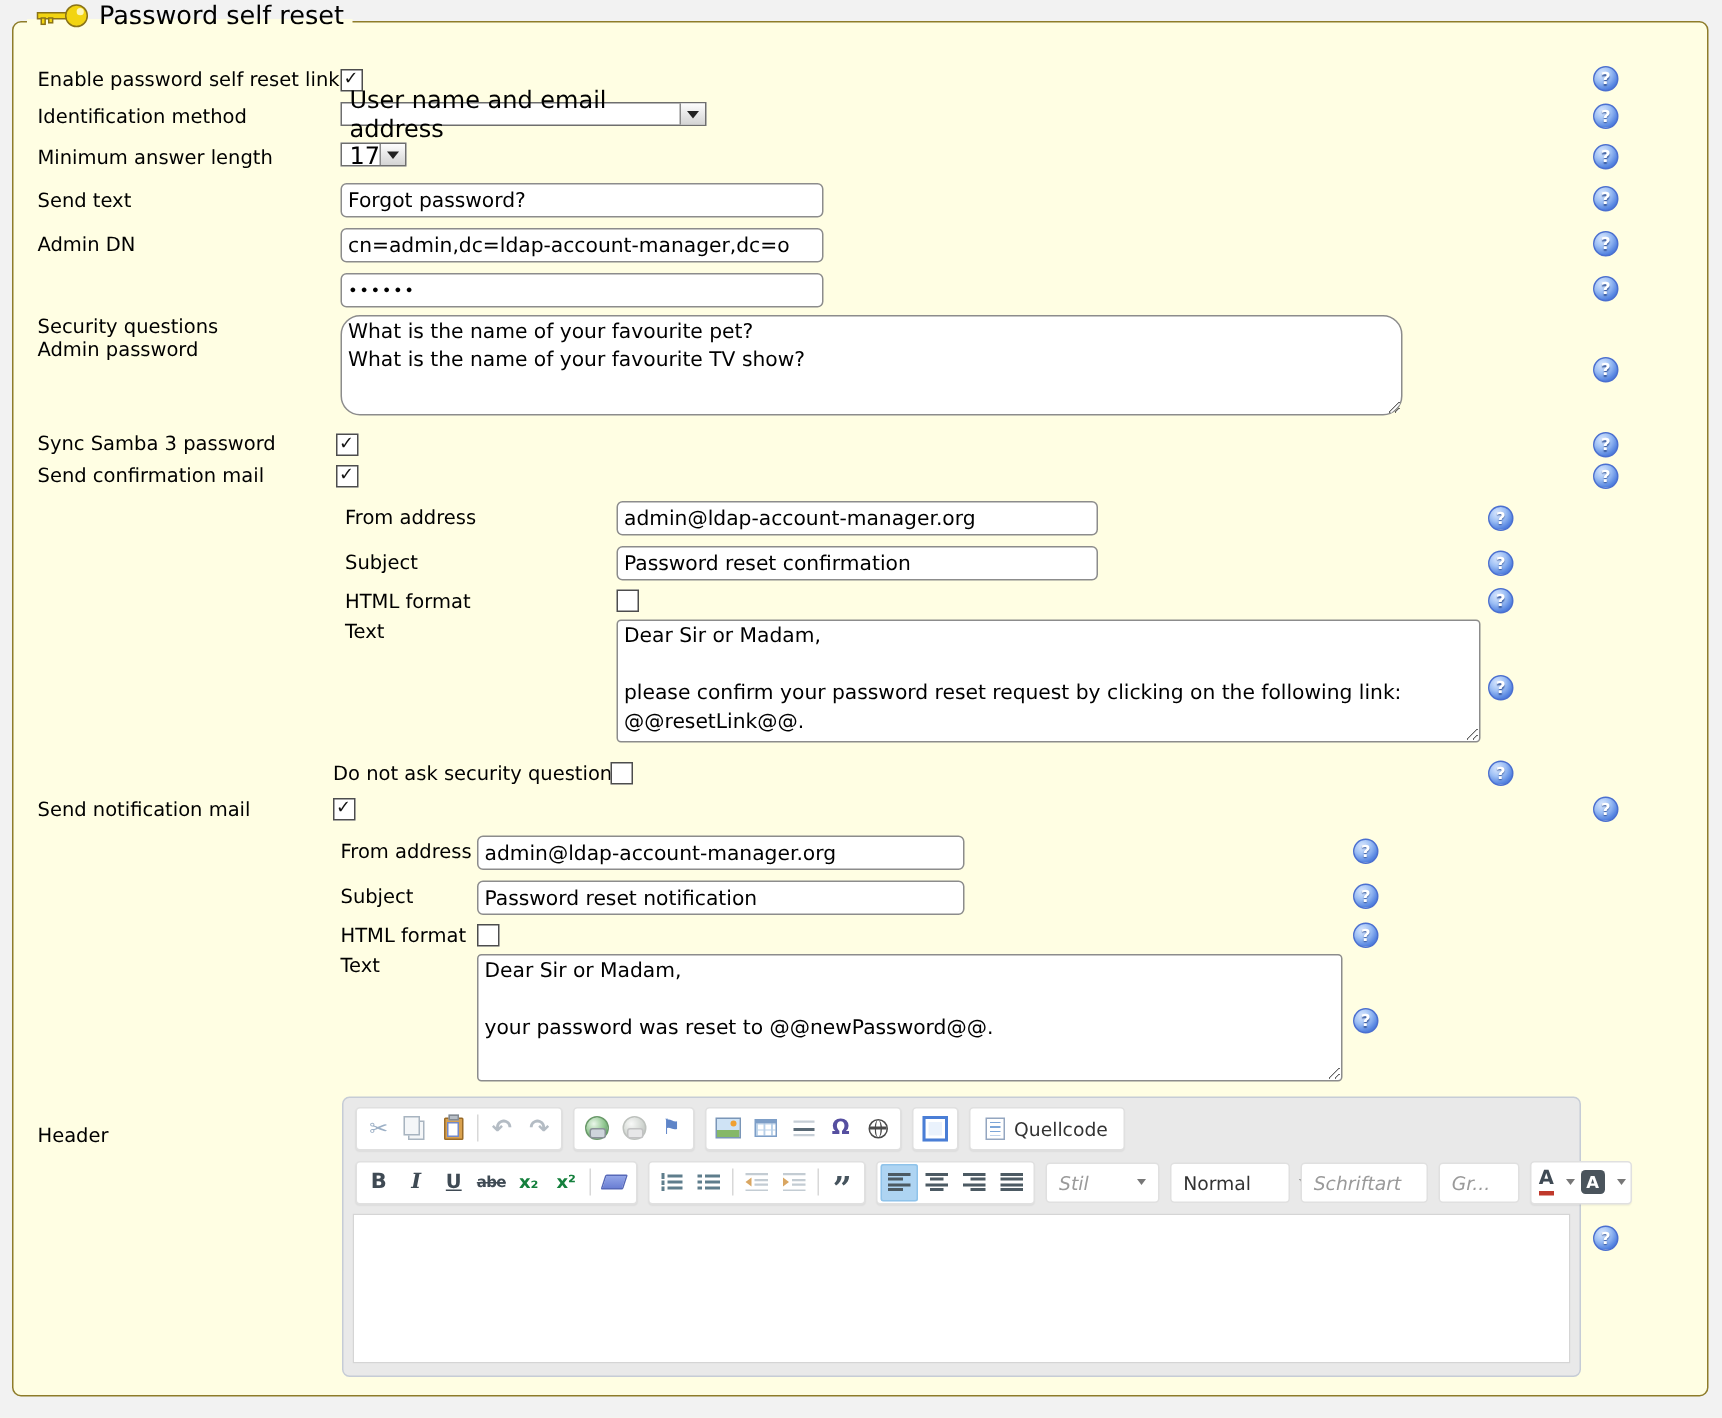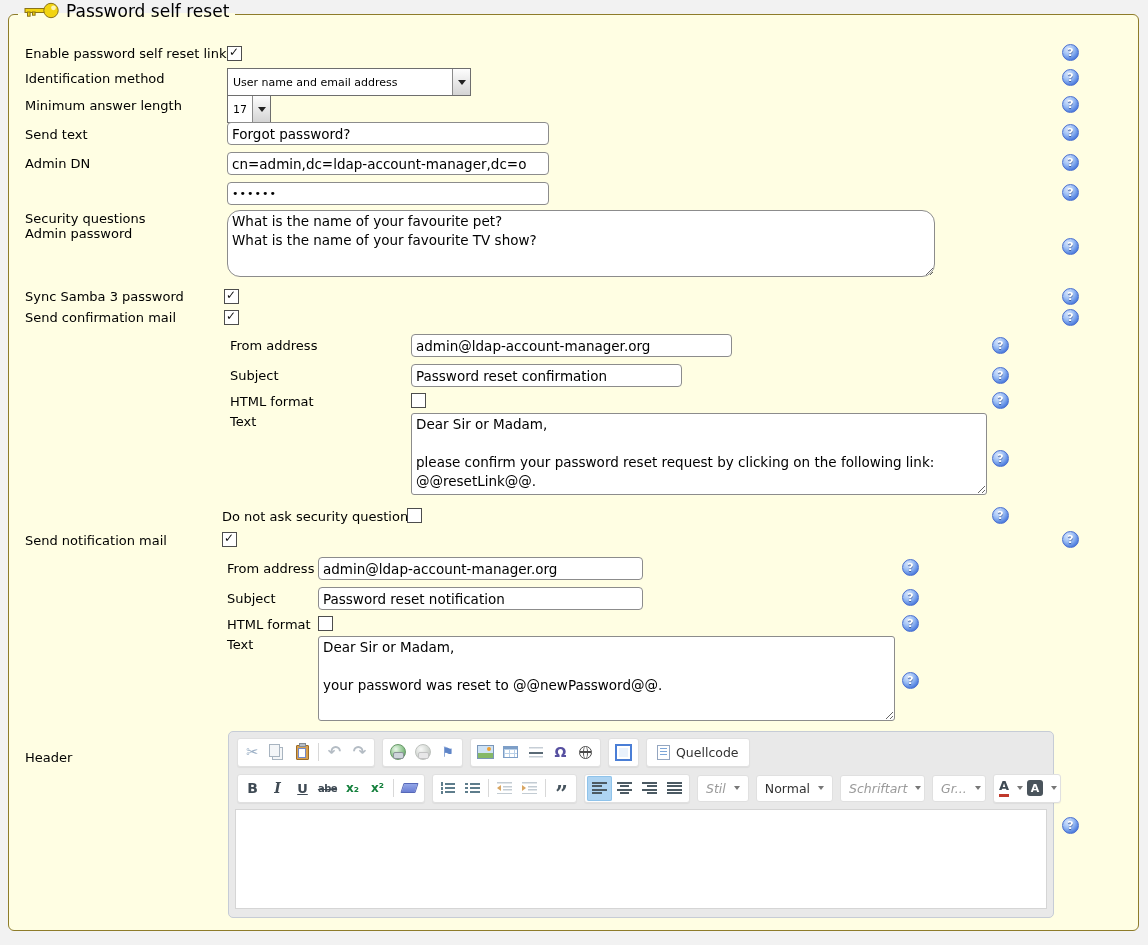--- a/index.html
+++ b/index.html
@@ -19,22 +19,22 @@
        box-sizing:content-box; z-index:1;}
   .cb[data-checked="true"]::after {content:"✓"; position:absolute; left:1px; top:-2px; font-size:12px; color:#111; font-weight:bold;}
 
   .inp {position:absolute; height:23px; border:1px solid #8c8c8c; border-radius:4px; background:#fff;
         font-family:"DejaVu Sans","Liberation Sans",sans-serif; font-size:13.5px; color:#000;
         padding:0 4px; box-sizing:border-box; z-index:1; outline:none;}
   .ta  {position:absolute; border:1px solid #8c8c8c; border-radius:3px; background:#fff;
         font-family:"DejaVu Sans","Liberation Sans",sans-serif; font-size:13.5px; line-height:1.4;
         color:#000; padding:1px 4px; box-sizing:border-box; resize:both; z-index:1; outline:none;}
 
-  .sel {position:absolute; height:28px; display:flex; align-items:center; background:#fff;
-        border:1px solid #6e6e6e; box-sizing:border-box; font-size:11px; padding-left:5px; z-index:1;}
+  .sel {position:absolute; height:16px; display:flex; align-items:center; background:#fff;
+        border:1px solid #6e6e6e; box-sizing:border-box; font-size:16px; padding-left:5px; z-index:1;}
   .sel .arrowbtn {margin-left:auto; width:17px; align-self:stretch;
         background:linear-gradient(#fdfdfd,#d4d4d4); border-left:1px solid #8a8a8a;
         display:flex; align-items:center; justify-content:center;}
   .tri {width:0; height:0; border-left:4px solid transparent; border-right:4px solid transparent; border-top:5px solid #222;}
 
   .help {position:absolute; width:17px; height:17px; border-radius:50%;
          background:radial-gradient(circle at 35% 28%, #dce9fe 0%, #9ec0f5 38%, #5584e0 72%, #3c66c8 100%);
          border:1px solid #4a6fd0; box-sizing:border-box; color:#fff; font-size:11px; font-weight:bold;
          display:flex; align-items:center; justify-content:center; z-index:1; text-shadow:0 1px 1px #33559a;}
 
@@ -43,21 +43,21 @@
            background:#e9e9e9; border:1px solid #c6ccd6; border-radius:5px; box-sizing:border-box; z-index:1;}
   .tb-row {display:flex; align-items:center; gap:7px; padding:4px 6px 0 8px; height:32px;}
   .tb-group {display:inline-flex; align-items:center; background:#fff; border:1px solid #e0e0e0;
              border-radius:3px; padding:0 2px; height:27px; box-shadow:0 1px 1px rgba(0,0,0,0.05);}
   .tbtn {width:25px; height:25px; display:flex; align-items:center; justify-content:center;
          border-radius:2px; position:relative; flex:none;}
   .tbtn.active {background:#aed4f2; box-shadow:inset 0 0 0 1px #8fc3ea;}
   .tbtn.wide {width:auto; padding:0 8px; gap:6px; font-size:12.5px; color:#333;}
   .tb-sep {width:1px; height:18px; background:#d8d8d8; margin:0 3px; flex:none;}
   .dd {display:inline-flex; align-items:center; background:#fff; border:1px solid #e0e0e0; border-radius:3px;
-       height:27px; padding:0 8px; font-size:12.5px; color:#333; justify-content:space-between; box-sizing:border-box;}
+       height:27px; padding:0 8px; font-size:12.5px; color:#333; justify-content:space-between; box-sizing:border-box;gap:24px;}
   .dd.muted {color:#9a9a9a; font-style:italic;}
   .tri2 {width:0;height:0;border-left:3.5px solid transparent;border-right:3.5px solid transparent;border-top:4px solid #777; margin-left:8px; flex:none;}
   #editor .content {margin:5px 6px 0 6px; height:98px; background:#fff; border:1px solid #d5d5d5;}
 
   
   .ic-cut {font-size:15px; color:#9cb0c6;}
   .ic-copy {width:9px; height:11px; border:1px solid #a8b4c0; background:#f4f6f8;
             box-shadow:3px 3px 0 -1px #f4f6f8, 3px 3px 0 0 #a8b4c0; margin:-3px 3px 0 -3px;}
   .ic-paste {width:11px; height:13px; background:#d9a14e; border:1px solid #9a6b28; border-radius:1px; position:relative;}
   .ic-paste::before {content:""; position:absolute; left:1px; top:2px; width:6px; height:8px; background:#fff; border:1px solid #7388c8;}
@@ -195,21 +195,21 @@
 
   <span class="lbl" style="left:25px; top:310px;">Send confirmation mail</span>
   <span class="cb" style="left:224px; top:310px;" data-checked="true"></span>
   <span class="help" style="left:1062px; top:309px;">?</span>
 
   <span class="lbl" style="left:230px; top:338px;">From address</span>
   <input class="inp" style="left: 411px; top: 334px; width: 321px;" value="admin@ldap-account-manager.org">
   <span class="help" style="left:992px; top:337px;">?</span>
 
   <span class="lbl" style="left:230px; top:368px;">Subject</span>
-  <input class="inp" style="left: 411px; top: 364px; width: 271px;" value="Password reset confirmation">
+  <input class="inp" style="left: 411px; top: 364px; width: 321px;" value="Password reset confirmation">
   <span class="help" style="left:992px; top:367px;">?</span>
 
   <span class="lbl" style="left:230px; top:394px;">HTML format</span>
   <span class="cb" style="left:411px; top:393px;" data-checked="false"></span>
   <span class="help" style="left:992px; top:392px;">?</span>
 
   <span class="lbl" style="left:230px; top:414px;">Text</span>
   <textarea class="ta" style="left: 411px; top: 413px; width: 576px; height: 82px;">Dear Sir or Madam,
 
 please confirm your password reset request by clicking on the following link: @@resetLink@@.</textarea>

